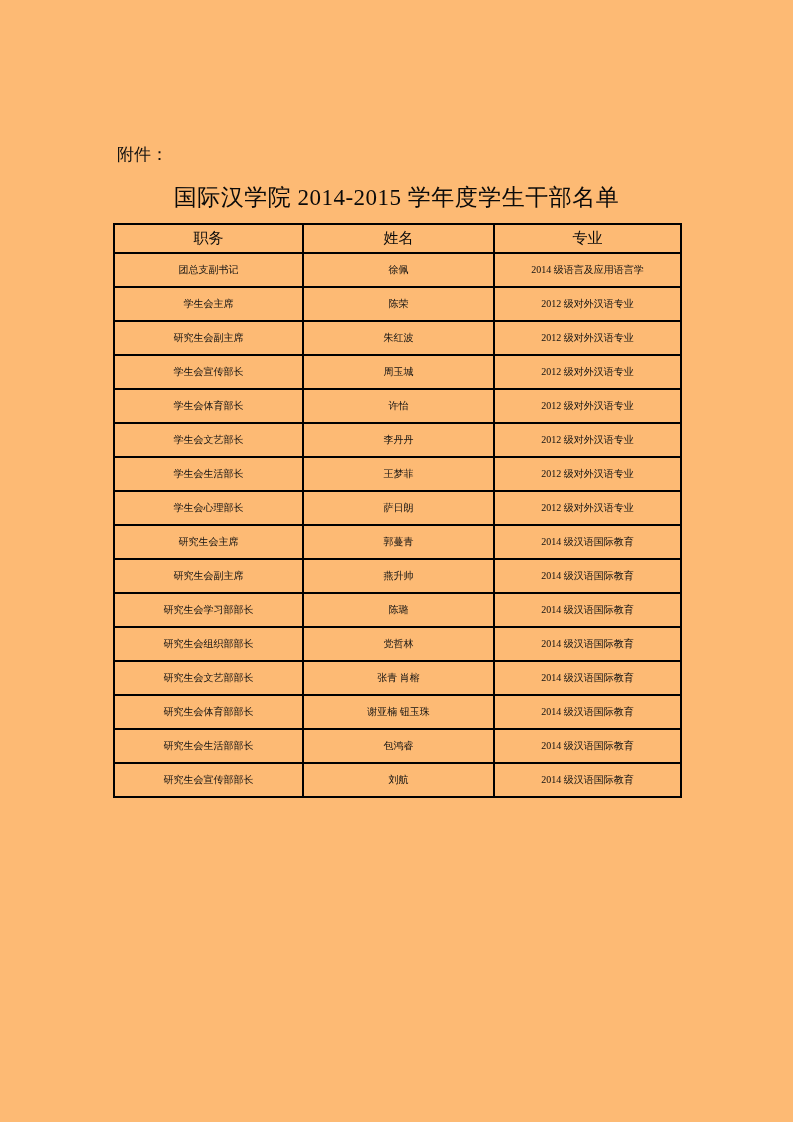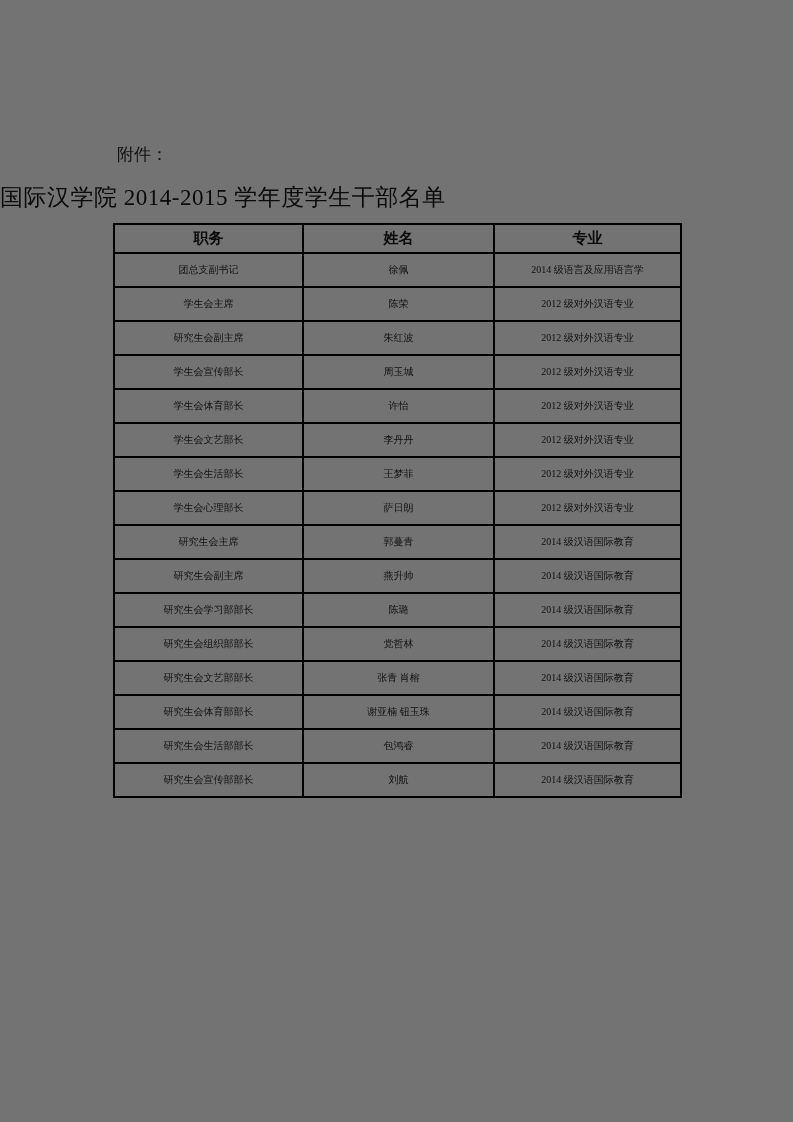--- a/index.html
+++ b/index.html
@@ -4,40 +4,40 @@
 <style>
   html, body {
     margin: 0;
     padding: 0;
     background: #ffffff;
   }
   .page {
     position: relative;
     width: 793px;
     height: 1122px;
-    background: #737373;
+    background: #fdba74;
     color: #000000;
     font-family: "Liberation Serif", serif;
     overflow: hidden;
   }
   .attachment-label {
     position: absolute;
     left: 117px;
     top: 144px;
     font-size: 17px;
     line-height: 22px;
     color: #111111;
   }
   .doc-title {
     position: absolute;
     left: 0;
     top: 182px;
     width: 793px;
     margin: 0;
-    text-align: left;
+    text-align: center;
     font-size: 23px;
     font-weight: normal;
     letter-spacing: 0.5px;
     color: #0a0a0a;
     font-family: "Liberation Serif", serif;
   }
   table.cadre-table {
     position: absolute;
     left: 113px;
     top: 223px;
@@ -53,21 +53,21 @@
     border: 2px solid #000000;
     text-align: center;
     vertical-align: middle;
     padding: 0 2px;
     overflow: hidden;
     white-space: nowrap;
   }
   .cadre-table th {
     height: 27px;
     font-family: "Liberation Sans", sans-serif;
-    font-weight: bold;
+    font-weight: normal;
     font-size: 15px;
     color: #0a0a0a;
   }
   .cadre-table td {
     height: 32px;
     font-family: "Liberation Serif", serif;
     font-size: 10px;
     color: #111111;
   }
 </style>

